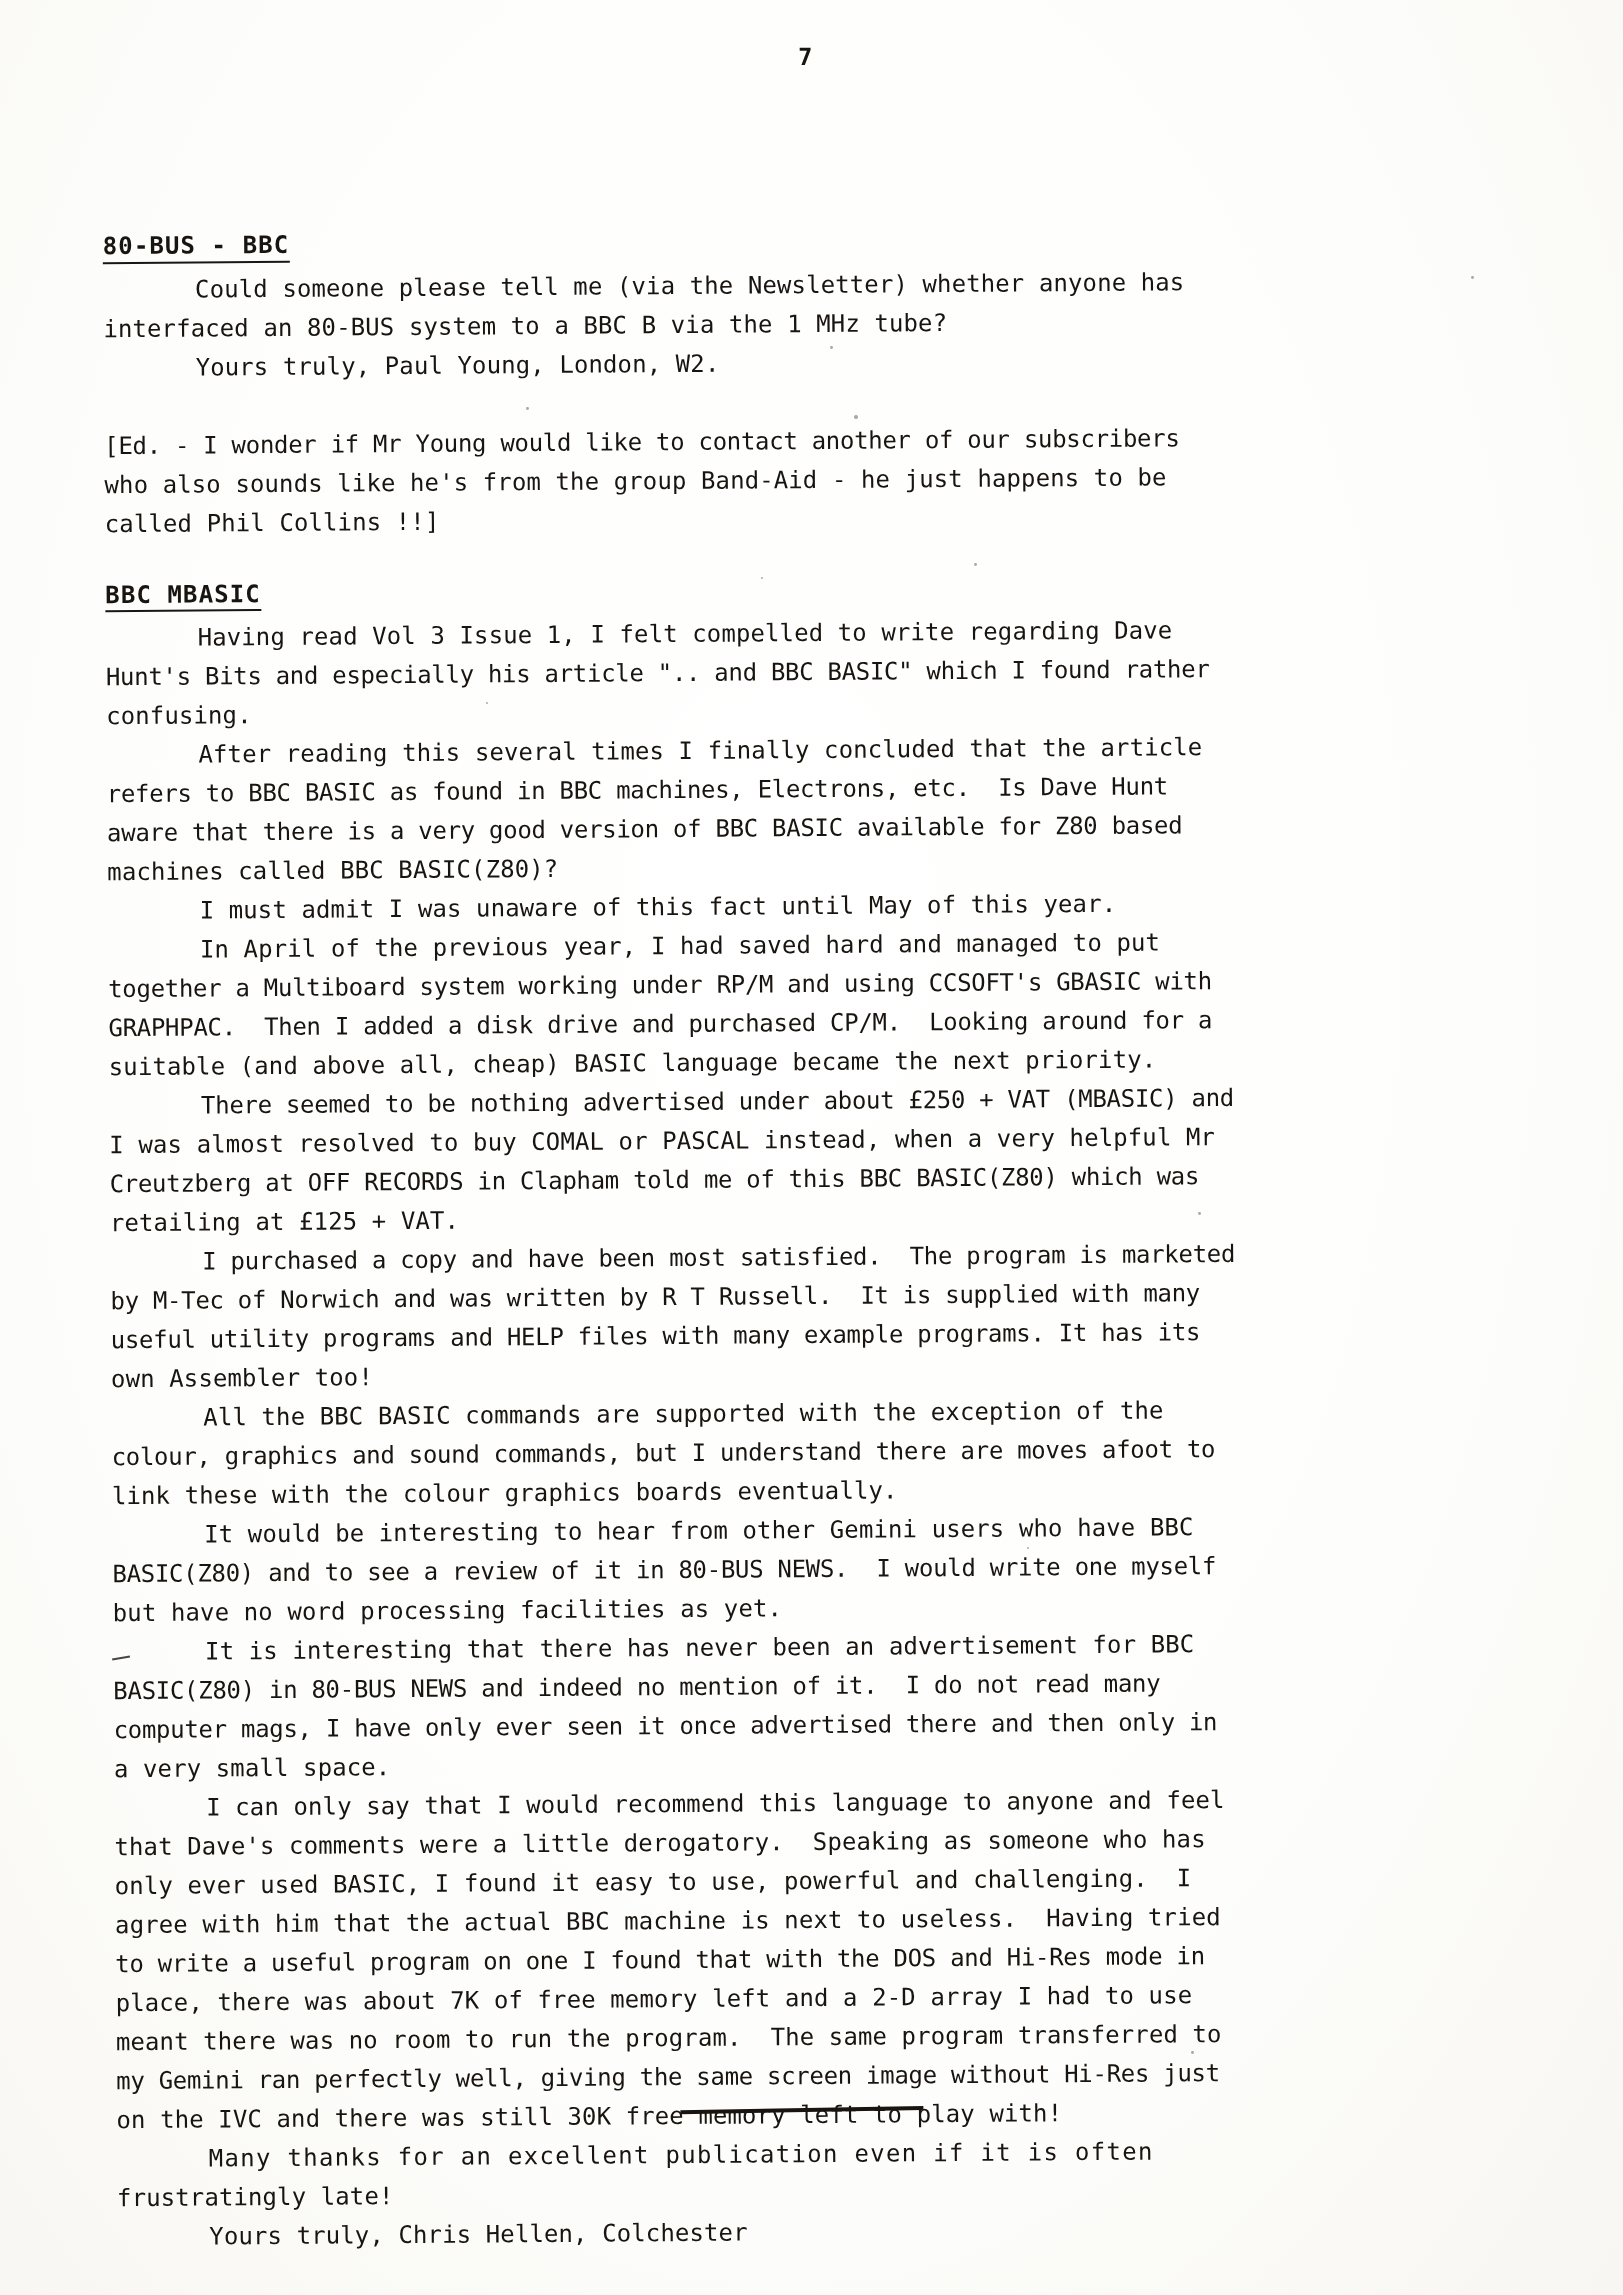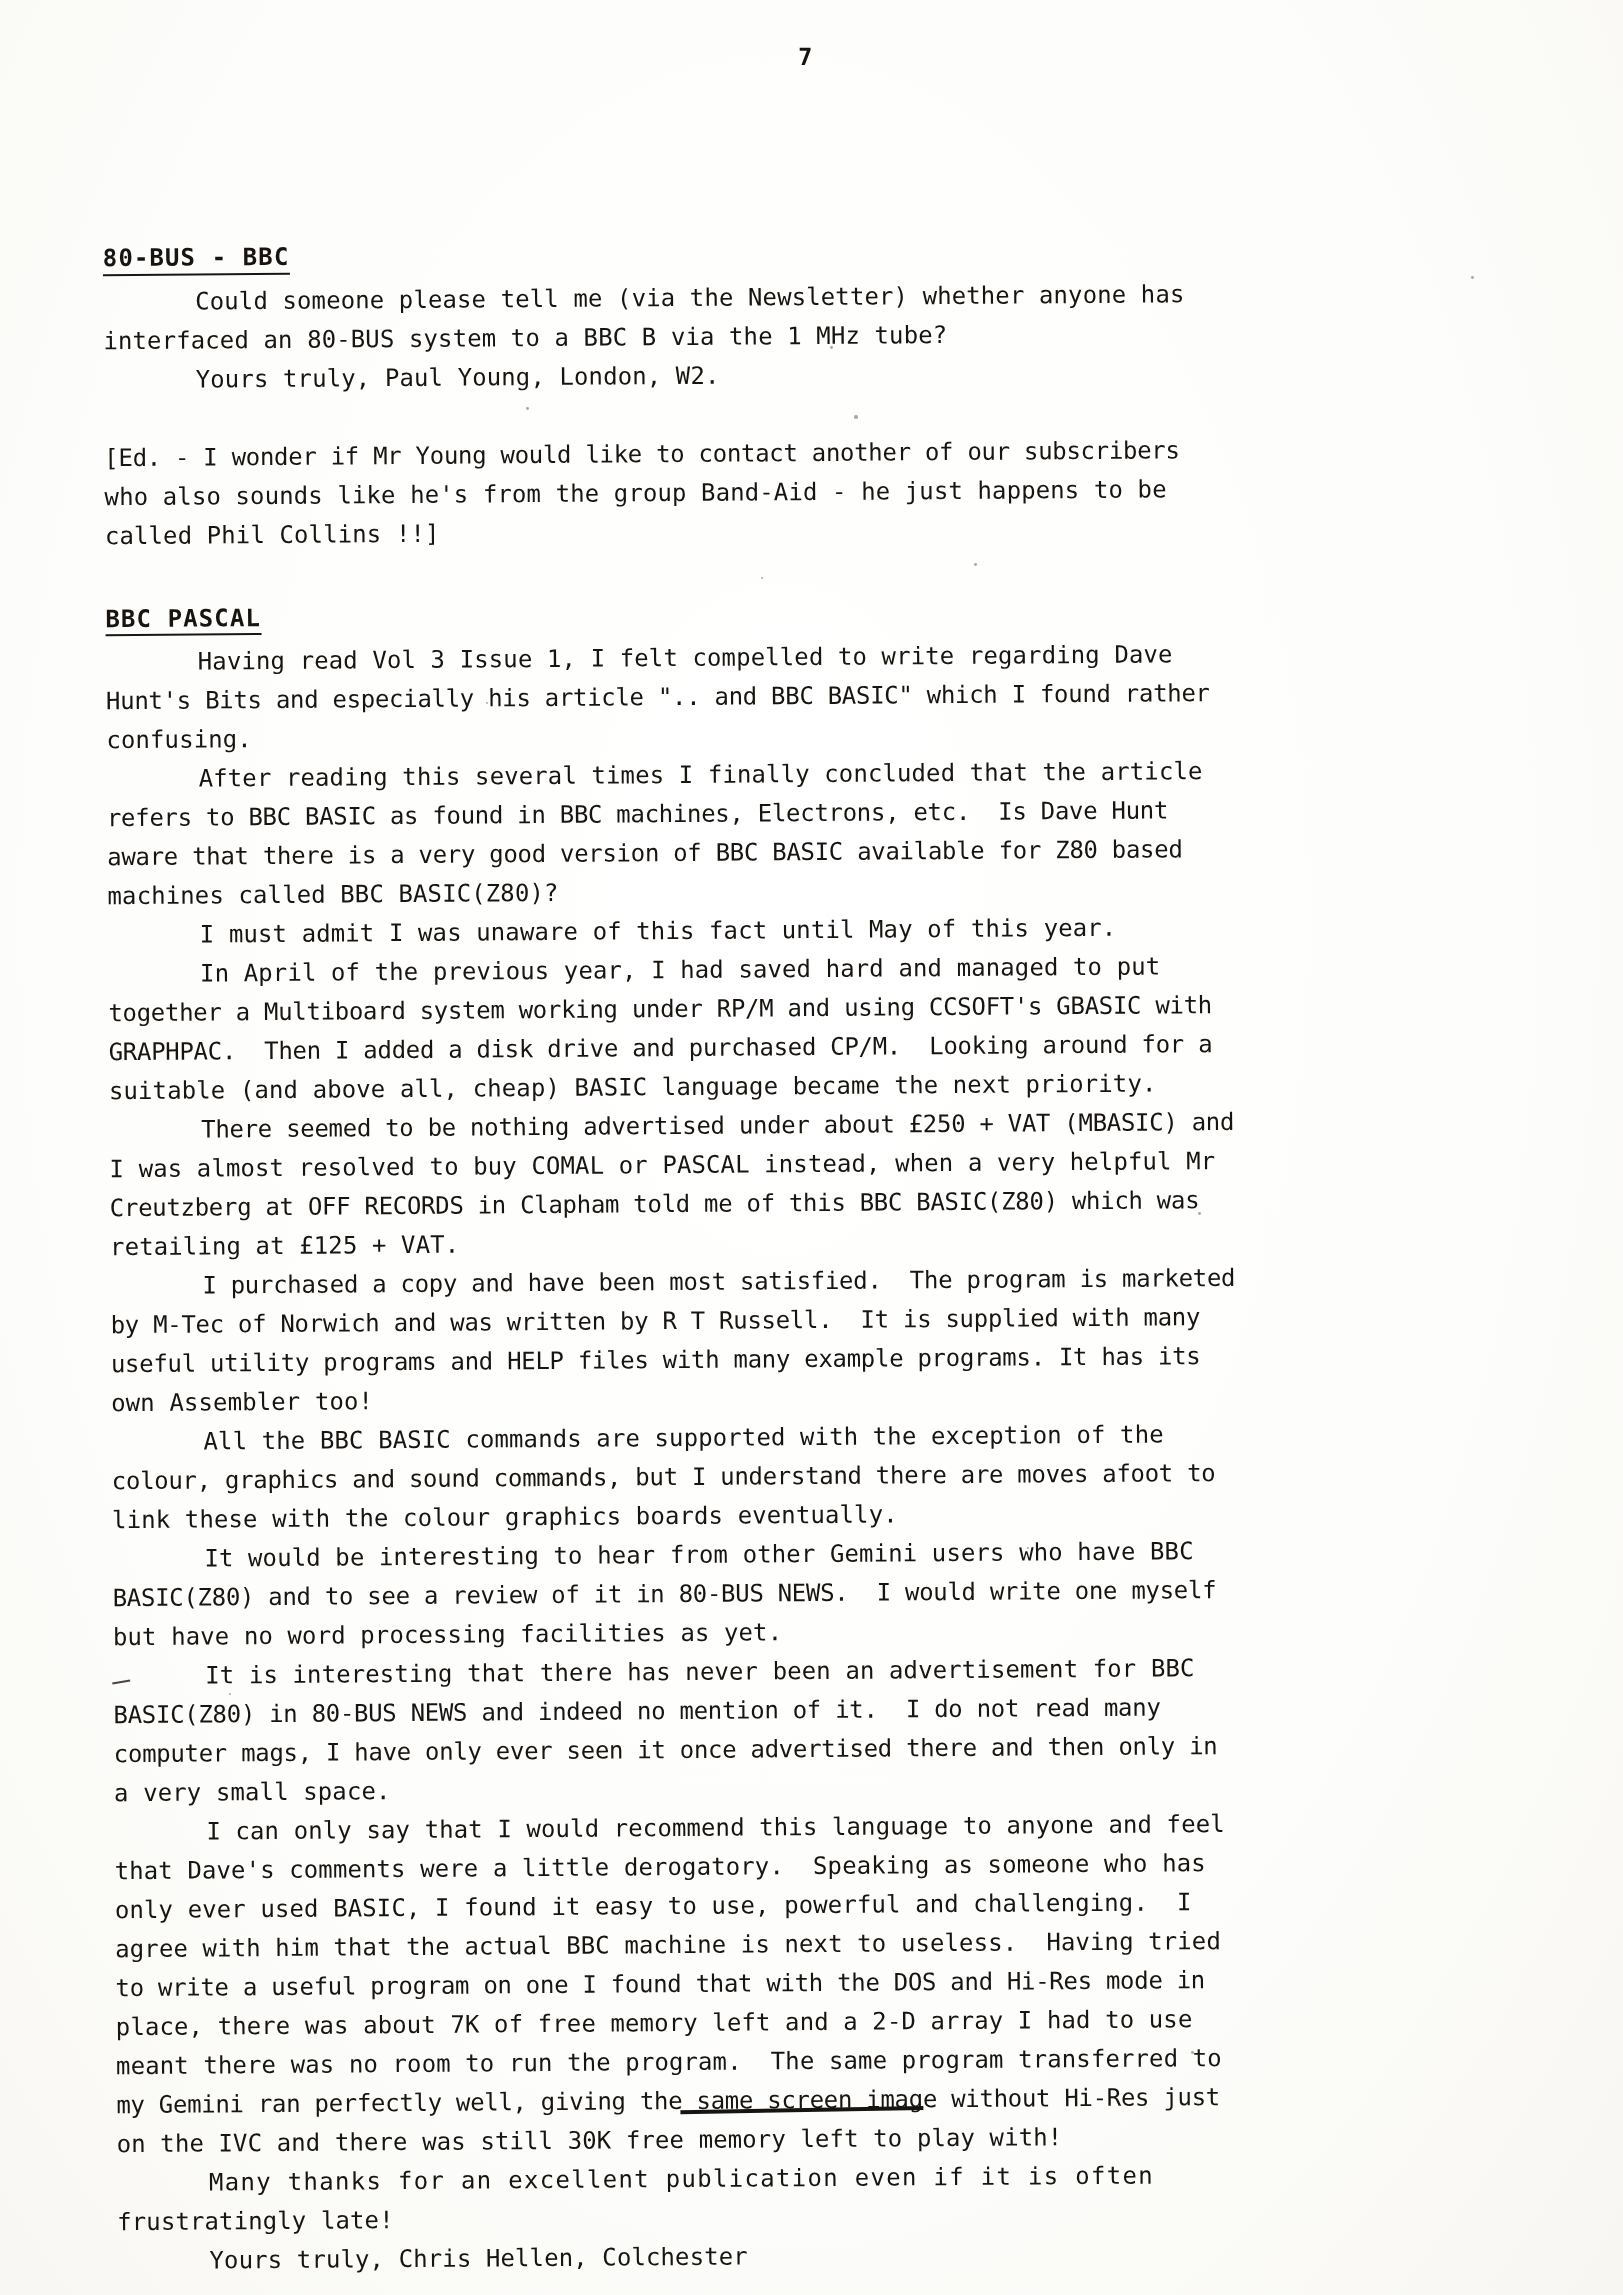--- a/index.html
+++ b/index.html
@@ -58,21 +58,21 @@
   }
 
   .section-heading {
     display: inline-block;
     font-size: 24px;
     font-weight: 600;
     letter-spacing: 1.1px;
     line-height: 1.0;
     border-bottom: 2.8px solid #1a1712;
     padding-bottom: 3.5px;
-    margin: 12px 0 7px 0;
+    margin: 0 0 7px 0;
   }
 
   .tline {
     font-size: 24px;
     line-height: 39px;
     letter-spacing: 0.1px;
     white-space: pre;
     margin: 0;
     font-weight: 500;
   }
@@ -133,21 +133,21 @@
           <div class="tline indent">Yours truly, Paul Young, London, W2.</div>
         </div>
         <div class="blank"></div>
         <div class="section">
           <div class="tline t-tight">[Ed. - I wonder if Mr Young would like to contact another of our subscribers</div>
           <div class="tline">who also sounds like he's from the group Band-Aid - he just happens to be</div>
           <div class="tline">called Phil Collins !!]</div>
         </div>
         <div class="blank"></div>
         <div class="section">
-          <div><div class="section-heading">BBC PASCAL</div></div>
+          <div><div class="section-heading">BBC MBASIC</div></div>
           <div class="tline indent">Having read Vol 3 Issue 1, I felt compelled to write regarding Dave</div>
           <div class="tline t-tight">Hunt's Bits and especially his article ".. and BBC BASIC" which I found rather</div>
           <div class="tline">confusing.</div>
           <div class="tline indent">After reading this several times I finally concluded that the article</div>
           <div class="tline t-tight">refers to BBC BASIC as found in BBC machines, Electrons, etc.  Is Dave Hunt</div>
           <div class="tline t-tight">aware that there is a very good version of BBC BASIC available for Z80 based</div>
           <div class="tline">machines called BBC BASIC(Z80)?</div>
           <div class="tline indent">I must admit I was unaware of this fact until May of this year.</div>
           <div class="tline indent">In April of the previous year, I had saved hard and managed to put</div>
           <div class="tline t-tight">together a Multiboard system working under RP/M and using CCSOFT's GBASIC with</div>

